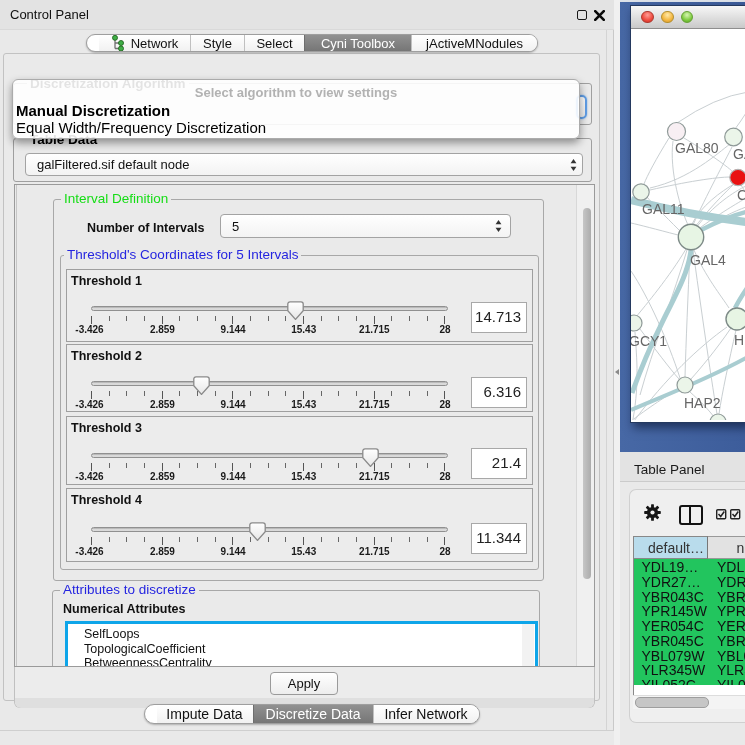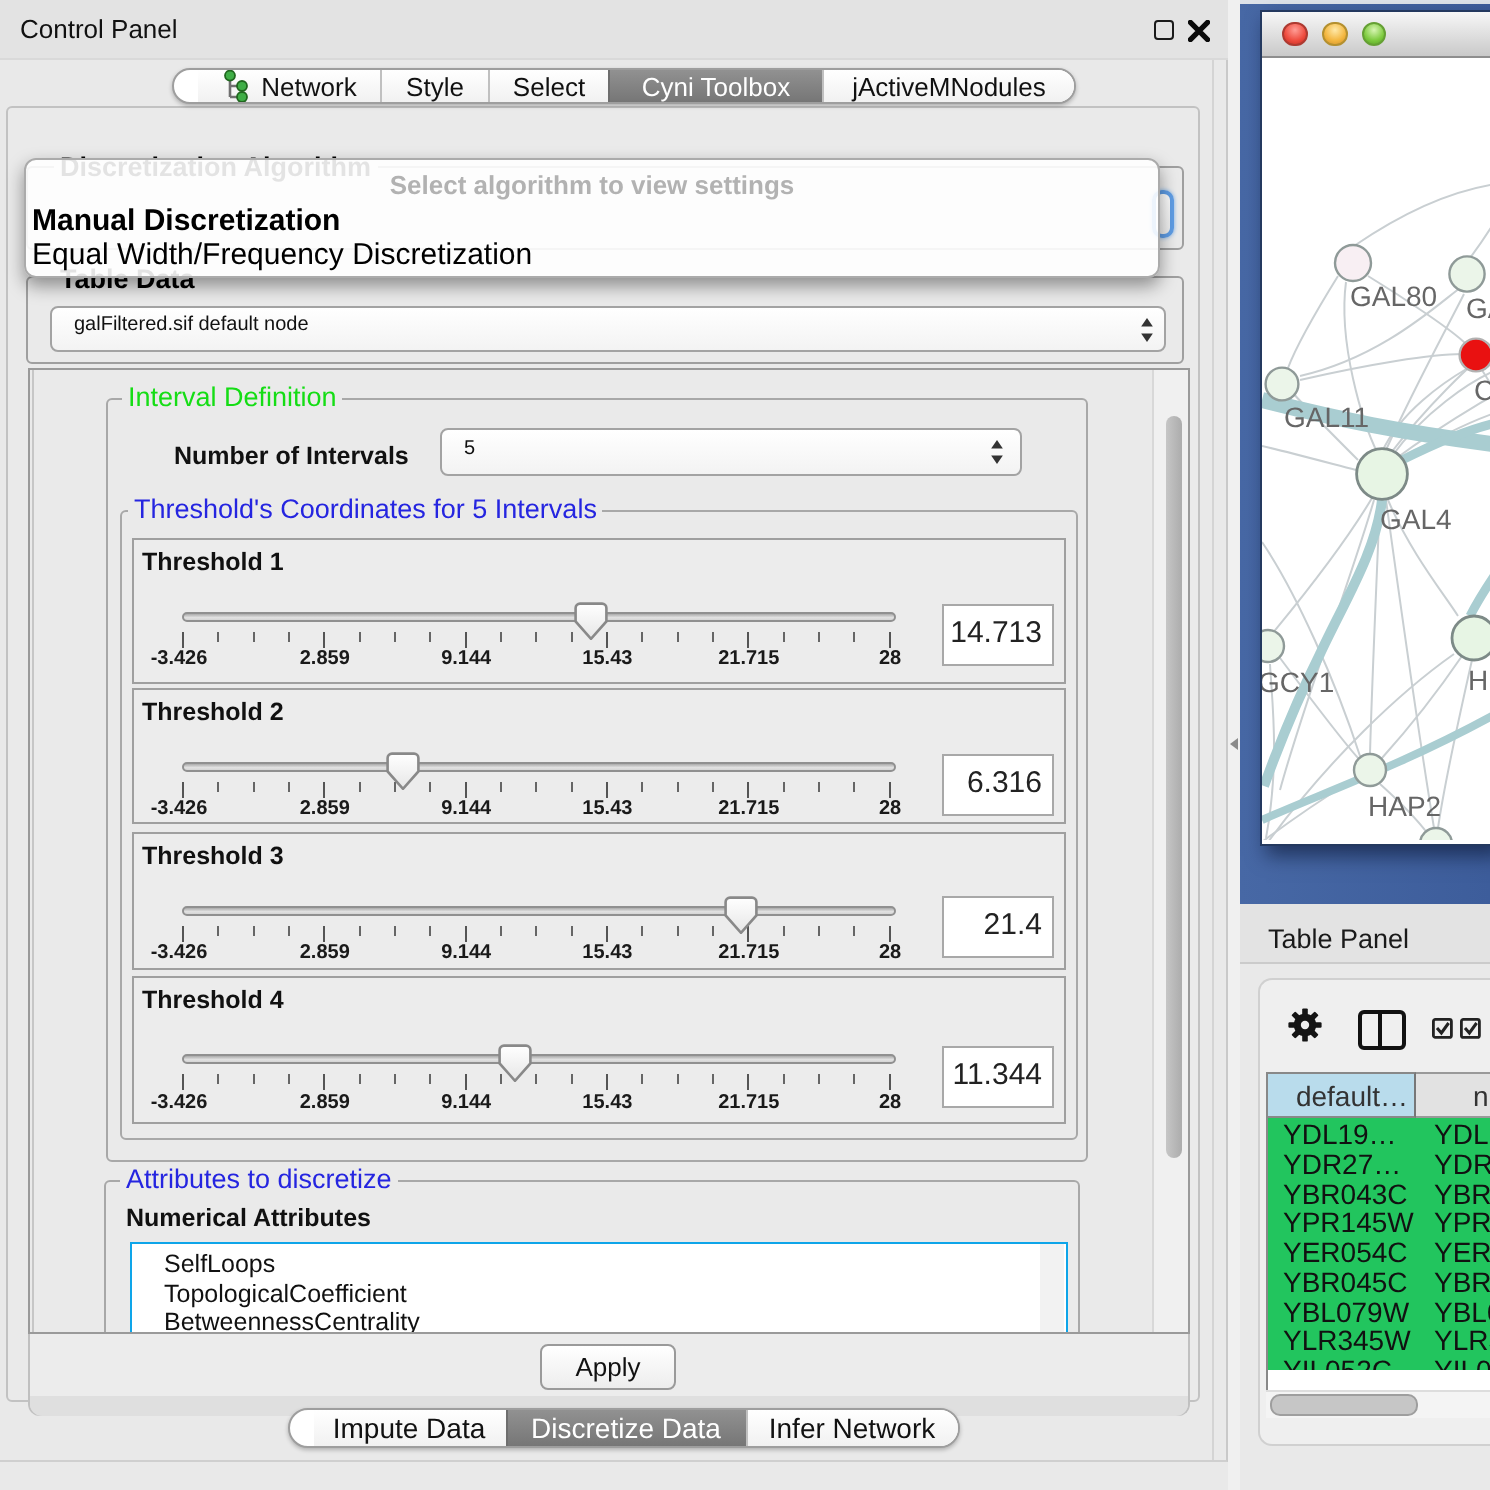--- a/index.html
+++ b/index.html
@@ -16,21 +16,21 @@
         border:1px solid #c2c2c2;border-radius:3px;}
   .tabstrip{display:flex;height:16px;border:1px solid #9e9e9e;border-radius:9px;overflow:hidden;
             background:#fff;box-shadow:0 1px 2px rgba(0,0,0,.25);padding-left:12px;}
   .tabstrip .tab{font-size:13px;color:#111;display:flex;align-items:center;justify-content:center;
                  background:linear-gradient(#ffffff,#f1f1f1);border-left:1px solid #c0c0c0;}
   .tabstrip .tab:first-child{border-left:none;}
   .tabstrip .tab.sel{background:linear-gradient(#919191,#767676);color:#fff;border-left-color:#6e6e6e;}
   .group{border:1px solid #9f9f9f;border-radius:3px;}
   .gtitle{position:absolute;font-size:13.5px;background:#eaeaea;padding:0 3px;line-height:14px;white-space:nowrap;}
   .combo{background:linear-gradient(#ffffff,#f3f3f3);border:1px solid #a3a3a3;border-radius:4px;}
-  .combo .txt{position:absolute;left:11px;top:3.5px;font-size:10px;color:#111;}
+  .combo .txt{position:absolute;left:11px;top:3.5px;font-size:13px;color:#111;}
   #scrollpane{left:14px;top:184px;width:579px;height:481px;border:1px solid #9a9a9a;background:#eaeaea;overflow:hidden;}
   .vsb-track{position:absolute;background:#f0f0f0;border-left:1px solid #d8d8d8;}
   .vsb-thumb{position:absolute;background:linear-gradient(90deg,#c6c6c6,#acacac);border-radius:5px;}
   .thr{position:absolute;left:51px;width:465px;border:1px solid #9f9f9f;background:#ececec;}
   .thr b{position:absolute;left:4px;top:4px;font-size:12.5px;color:#111;}
   .track{position:absolute;left:24px;top:36px;width:357px;height:5px;border-radius:2.5px;
          background:linear-gradient(#ababab,#e2e2e2 60%,#d4d4d4);border:1px solid #909090;box-sizing:border-box;}
   .ticks{position:absolute;left:24px;top:46px;width:355px;height:8px;
          background-image:
            repeating-linear-gradient(90deg,#555 0,#555 1px,transparent 1px,transparent 70.66px),
@@ -184,21 +184,21 @@
       </div>
       <svg class="thumb" style="left:190.7px;top:33px;" viewBox="0 0 17 19">
           <path d="M3 0.8 h11 a2.2 2.2 0 0 1 2.2 2.2 v6.7 l-7.7 8.7 l-7.7 -8.7 v-6.7 a2.2 2.2 0 0 1 2.2 -2.2 z" fill="url(#thg)" stroke="#898989" stroke-width="1.3"></path>
         </svg>
       <div class="vbox" style="top:33.5px;">11.344</div>
     </div>
 
     <div class="abs group" style="left:37px;top:405px;width:486px;height:90px;border-color:#a8a8a8;"></div>
     <div class="abs gtitle" style="left:45px;top:398px;color:#2525e0;">Attributes to discretize</div>
     <b class="abs" style="left:48px;top:417px;font-size:12.5px;color:#111;">Numerical Attributes</b>
-    <div class="abs" style="left:50px;top:436px;width:467px;height:47px;background:#fff;border:1px solid #0ea5e9;">
+    <div class="abs" style="left:50px;top:436px;width:467px;height:47px;background:#fff;border:3px solid #0ea5e9;">
       <div style="position:absolute;left:16px;top:3px;font-size:12.5px;color:#111;line-height:14.6px;">SelfLoops<br>TopologicalCoefficient<br>BetweennessCentrality</div>
       <div class="abs" style="right:1px;top:0;width:12px;height:46px;background:#f2f2f2;"></div>
       <div class="lsb-thumb" style="right:1.5px;top:2px;width:10px;height:41px;"></div>
     </div>
 
     <div class="vsb-track abs" style="left:561px;top:0;width:18px;height:481px;"></div>
     <div class="vsb-thumb abs" style="left:567.5px;top:22.5px;width:8px;height:371px;"></div>
   </div>
 
   <div class="abs" style="left:270px;top:672px;width:66px;height:21px;background:linear-gradient(#ffffff,#ededed);

